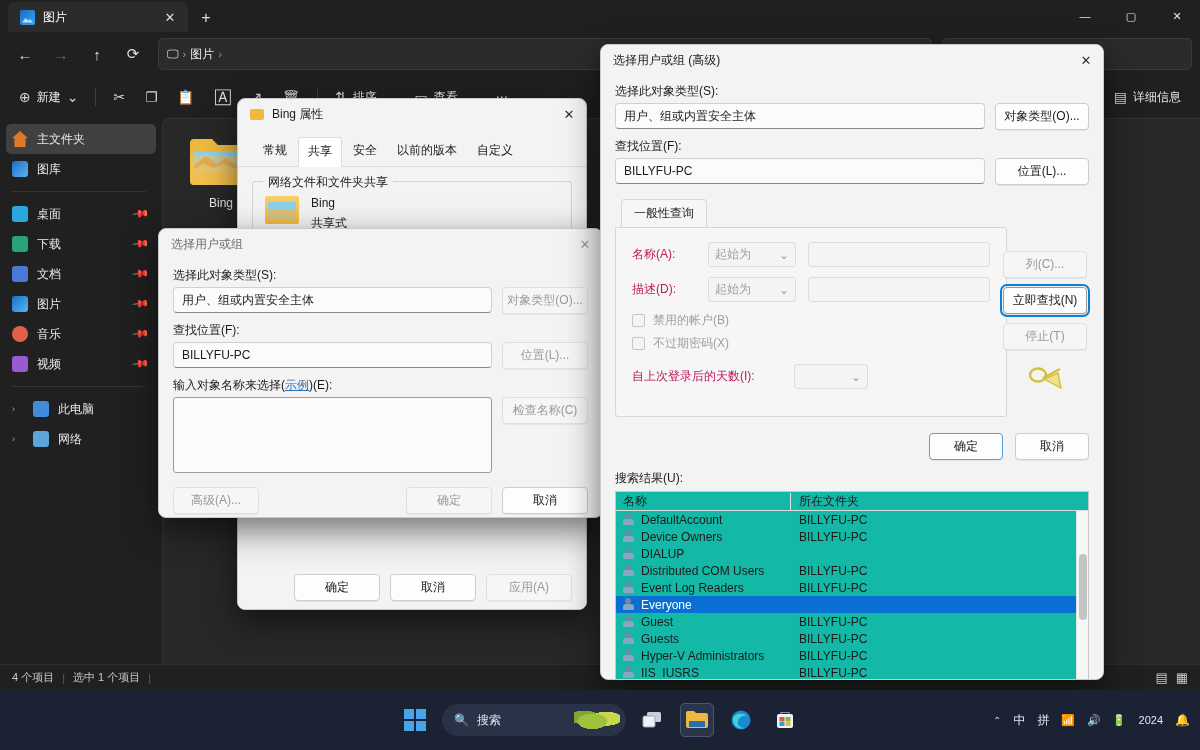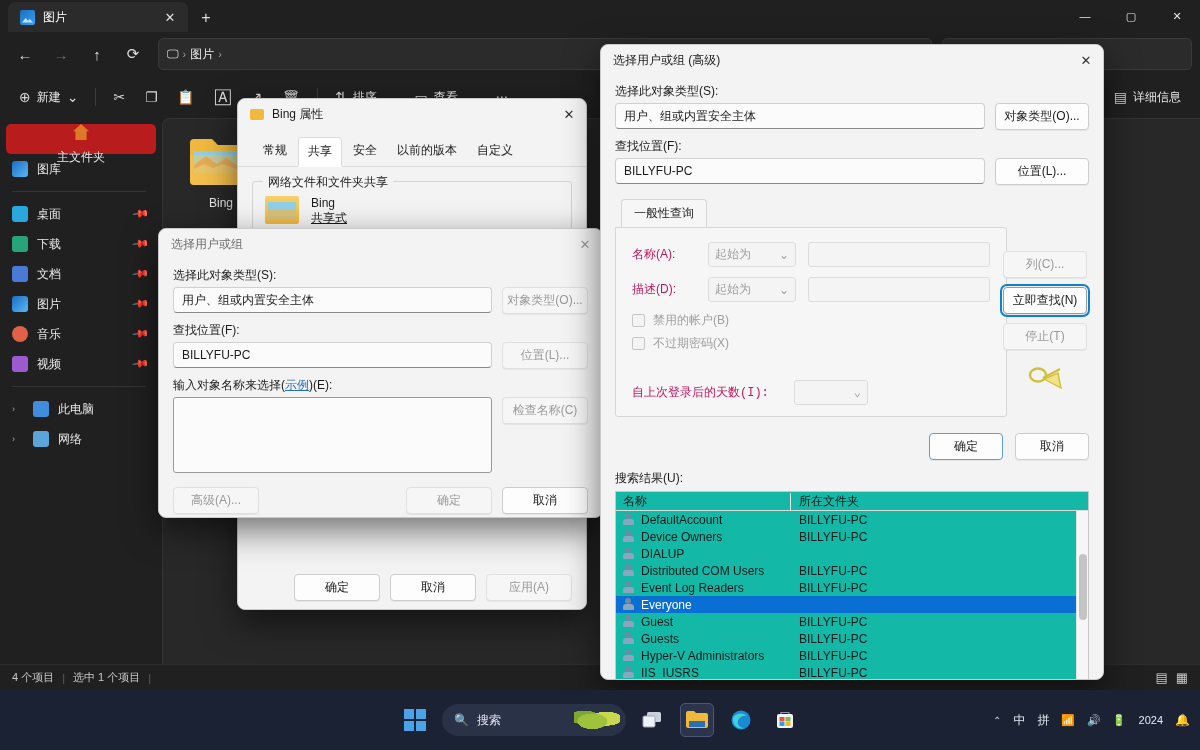--- a/index.html
+++ b/index.html
@@ -48,21 +48,21 @@
             color:#e8e8e8;font-size:12px; }
   .cmdbtn .gi{font-size:14px;color:#d8d8d8;}
   .cmddiv { width:1px;height:18px;background:#3d3d3d;margin:0 6px; }
   .cmdspacer{flex:1;}
 
   
   .ebody { flex:1; display:flex; min-height:0; }
   .sidebar { width:160px; padding:6px 4px 0 6px; overflow:hidden; }
   .sbitem { height:30px;display:flex;align-items:center;gap:9px;padding:0 6px;border-radius:5px;
             color:#eaeaea;font-size:12px;position:relative;}
-  .sbitem.sel{background:#b91c1c;flex-direction:column;}
+  .sbitem.sel{background:#404040;}
   .sbitem .chev{width:12px;color:#a8a8a8;font-size:9px;}
   .sbicon{width:16px;height:16px;flex:0 0 16px;border-radius:3px;}
   .pin{position:absolute;right:8px;color:#9b9b9b;font-size:11px;transform:rotate(40deg);}
   .sbsep{height:1px;background:#343434;margin:7px 10px 7px 6px;}
   .content { flex:1; background:#282828; border-radius:8px 0 0 0; margin:0 0 0 2px; position:relative;
              border-top:1px solid #333; border-left:1px solid #333; overflow:hidden;}
   .fitem { position:absolute; width:90px; text-align:center; }
   .fname{margin-top:4px;font-size:12px;color:#e9e9e9;}
 
   .statusbar{height:26px;display:flex;align-items:center;padding:0 12px;color:#c9c9c9;font-size:11px;gap:8px;
@@ -327,21 +327,21 @@
     <div class="ptab">安全</div>
     <div class="ptab">以前的版本</div>
     <div class="ptab">自定义</div>
   </div>
   <div class="group">
     <span class="glegend">网络文件和文件夹共享</span>
     <div class="shareitem">
       <span class="foldershare"></span>
       <div>
         <div>Bing</div>
-        <div style="text-decoration:underline;">共享式</div>
+        <div style="margin-top:5px;text-decoration:underline;">共享式</div>
       </div>
     </div>
   </div>
   <div style="position:absolute;left:0;right:0;bottom:0;height:44px;display:flex;justify-content:flex-end;gap:10px;padding:0 14px;align-items:center;background:#f3f3f3;">
     <div class="btn">确定</div>
     <div class="btn">取消</div>
     <div class="btn dis">应用(A)</div>
   </div>
 </div>
 
@@ -416,21 +416,21 @@
           <div class="qinput"></div>
         </div>
         <div class="chkrow">
           <span class="chk"></span>
           <span>禁用的帐户(B)</span>
         </div>
         <div class="chkrow">
           <span class="chk"></span>
           <span>不过期密码(X)</span>
         </div>
-        <div class="qrow" style="margin-top:28px;font-family:Liberation Mono, monospace;">
+        <div class="qrow" style="margin-top:12px;">
           <span class="qlabel" style="width:150px">自上次登录后的天数(I):</span>
           <div class="qsel" style="width:74px">
             <span></span>
             <span>⌄</span>
           </div>
         </div>
       </div>
     </div>
 
     <div class="sidebtns">

